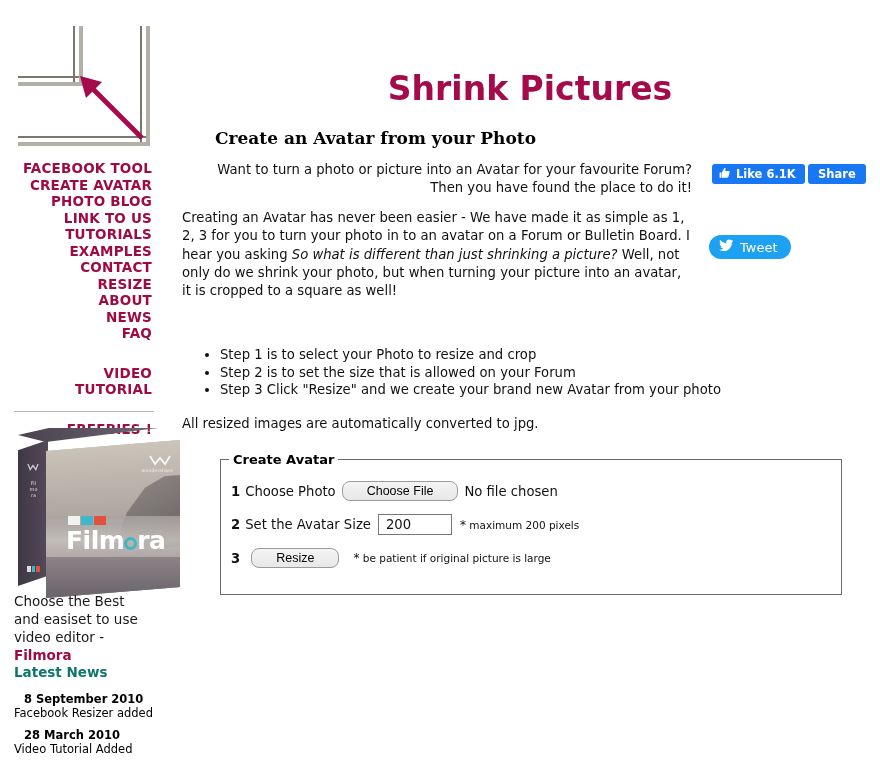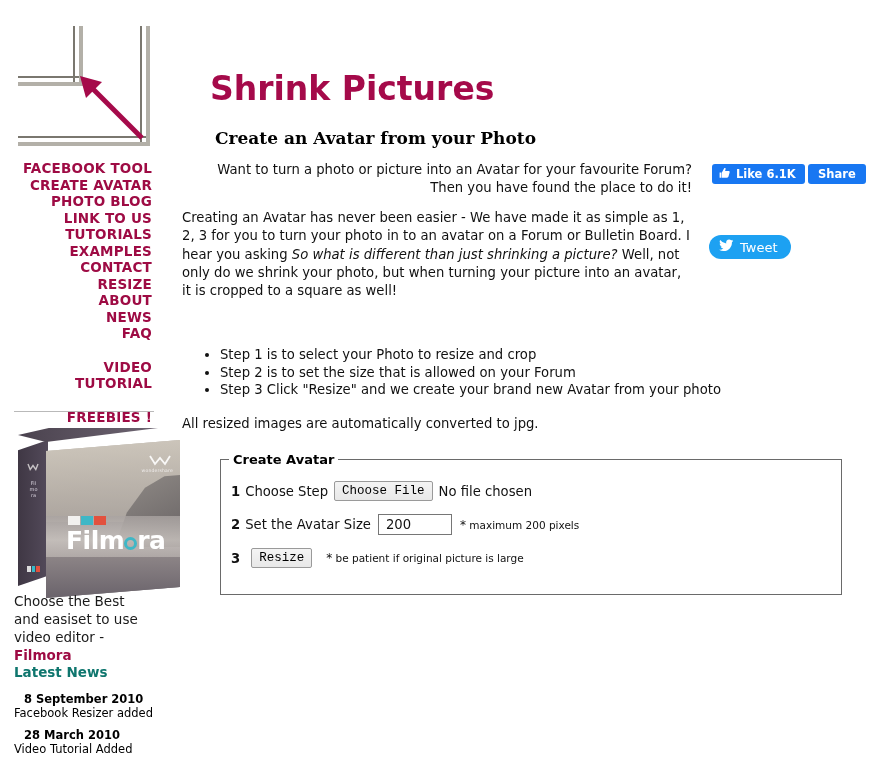--- a/index.html
+++ b/index.html
@@ -90,21 +90,21 @@
   #nav a {
     display: block;
     font-family: "DejaVu Sans", sans-serif;
     font-size: 13.5px;
     font-weight: bold;
     color: #9e0b44;
     text-decoration: none;
     line-height: 16.5px;
     letter-spacing: 0.2px;
   }
-  #nav a.gap-top { margin-top: 17px; padding-left: 25px; }
+  #nav a.gap-top { margin-top: 23px; padding-left: 25px; }
 
   #side-rule {
     position: absolute;
     left: 14px;
     top: 411px;
     width: 140px;
     height: 0;
     border-top: 1px solid #b9b9b9;
   }
 
@@ -286,21 +286,21 @@
     left: 180px;
     top: 0;
     width: 700px;
     height: 764px;
   }
   #page-title {
     position: absolute;
     left: 30px;
     top: 47px;
     width: 640px;
-    text-align: left;
+    text-align: center;
     font-family: "DejaVu Sans", sans-serif;
     font-size: 33px;
     font-weight: bold;
     color: #a50a4a;
     letter-spacing: 0px;
   }
   #subtitle {
     position: absolute;
     left: 35px;
     top: 114px;
@@ -411,27 +411,27 @@
     color: #111;
   }
   #row1 { margin-top: 14px; }
   #row2 { margin-top: 13px; }
   #row3 { margin-top: 13px; }
   .step-num {
     font-weight: bold;
     margin-right: 5px;
   }
   .btn-native {
-    font-family: Liberation Mono, monospace;
+    font-family: Liberation Sans, sans-serif;
     font-size: 12.5px;
     color: #000;
     background: linear-gradient(180deg,#f4f4f4 0%,#e8e8e8 100%);
     border: 1px solid #9a9a9a;
-    border-radius: 2px;
-    padding: 2px 7px;
+    border-radius: 8px;
+    padding: 2px 24px;
     margin: 0 6px;
     cursor: pointer;
   }
   #no-file {
     font-size: 13.2px;
     color: #111;
   }
   #size-input {
     font-family: "DejaVu Sans", sans-serif;
     font-size: 13.2px;
@@ -579,21 +579,21 @@
       </svg>
     </span>
     <span>Tweet</span>
   </div>
 
   <fieldset id="avatar-form">
     <legend>Create Avatar</legend>
 
     <div class="form-row" id="row1">
       <span class="step-num">1</span>
-      <span>Choose Step</span>
+      <span>Choose Photo</span>
       <button type="button" class="btn-native">Choose File</button>
       <span id="no-file">No file chosen</span>
     </div>
 
     <div class="form-row" id="row2">
       <span class="step-num">2</span>
       <span>Set the Avatar Size</span>
       <input id="size-input" type="text" value="200" style="">
       <span class="hint"><span class="star">*</span> <span>maximum 200 pixels</span></span>
     </div>

